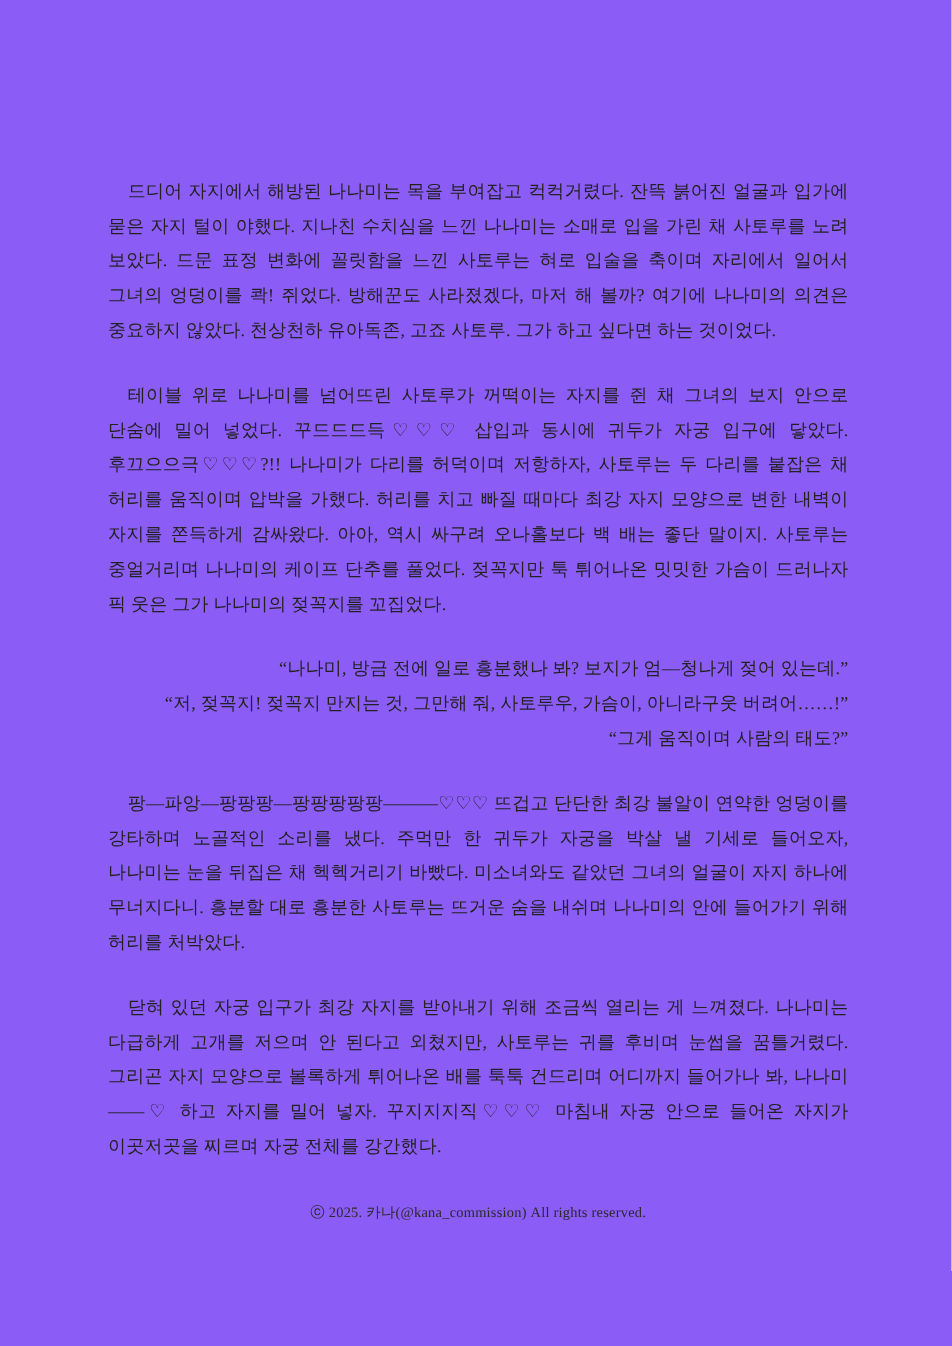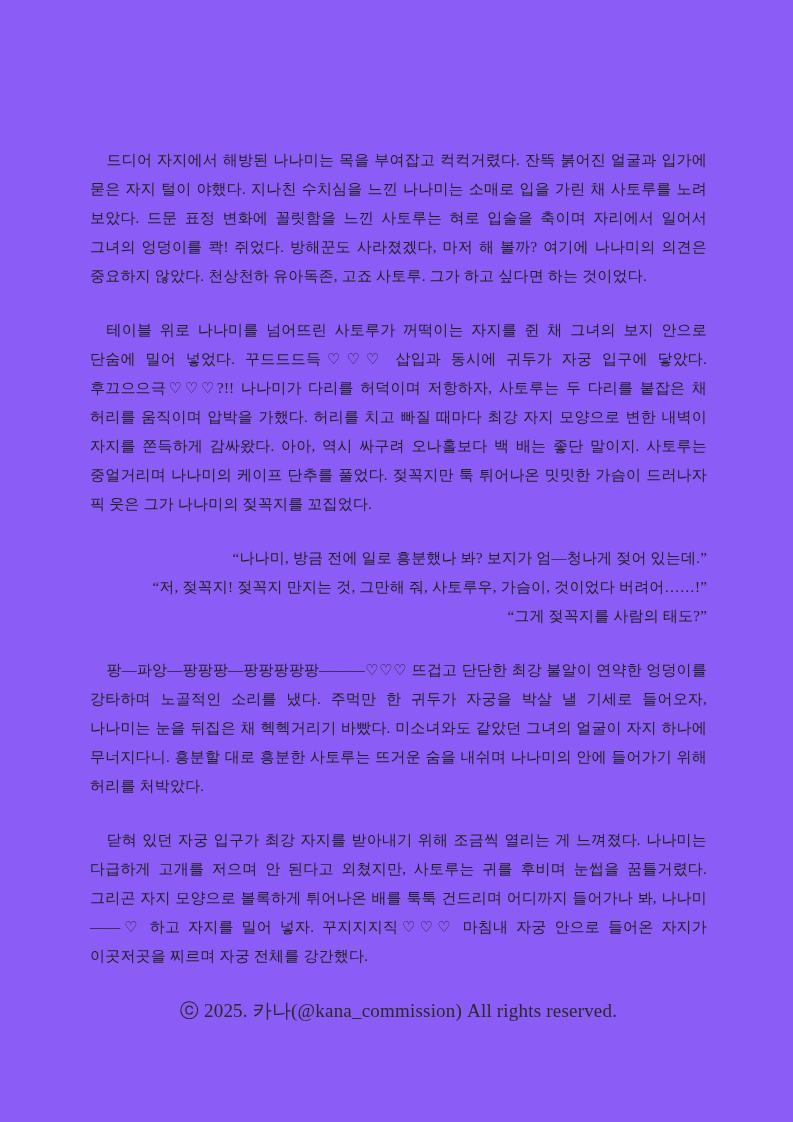--- a/index.html
+++ b/index.html
@@ -37,39 +37,39 @@
   }
   p.dialogue-line {
     margin: 0;
     text-indent: 0.55em;
     text-align: right;
     word-break: keep-all;
   }
   .footer {
     margin-top: 4px;
     text-align: center;
-    font-size: 19px;
+    font-size: 12px;
     line-height: 29px;
     color: #2a2a2a;
   }
 </style>
 </head>
 <body>
 
 <div class="page">
   <div class="content">
 
     <p class="body-para">드디어 자지에서 해방된 나나미는 목을 부여잡고 컥컥거렸다. 잔뜩 붉어진 얼굴과 입가에 묻은 자지 털이 야했다. 지나친 수치심을 느낀 나나미는 소매로 입을 가린 채 사토루를 노려 보았다. 드문 표정 변화에 꼴릿함을 느낀 사토루는 혀로 입술을 축이며 자리에서 일어서 그녀의 엉덩이를 콱! 쥐었다. 방해꾼도 사라졌겠다, 마저 해 볼까? 여기에 나나미의 의견은 중요하지 않았다. 천상천하 유아독존, 고죠 사토루. 그가 하고 싶다면 하는 것이었다.</p>
 
     <p class="body-para">테이블 위로 나나미를 넘어뜨린 사토루가 꺼떡이는 자지를 쥔 채 그녀의 보지 안으로 단숨에 밀어 넣었다. 꾸드드드득♡♡♡ 삽입과 동시에 귀두가 자궁 입구에 닿았다. 후끄으으극♡♡♡?!! 나나미가 다리를 허덕이며 저항하자, 사토루는 두 다리를 붙잡은 채 허리를 움직이며 압박을 가했다. 허리를 치고 빠질 때마다 최강 자지 모양으로 변한 내벽이 자지를 쫀득하게 감싸왔다. 아아, 역시 싸구려 오나홀보다 백 배는 좋단 말이지. 사토루는 중얼거리며 나나미의 케이프 단추를 풀었다. 젖꼭지만 툭 튀어나온 밋밋한 가슴이 드러나자 픽 웃은 그가 나나미의 젖꼭지를 꼬집었다.</p>
 
     <div class="dialogue-block">
       <p class="dialogue-line">“나나미, 방금 전에 일로 흥분했나 봐? 보지가 엄—청나게 젖어 있는데.”</p>
-      <p class="dialogue-line">“저, 젖꼭지! 젖꼭지 만지는 것, 그만해 줘, 사토루우, 가슴이, 것이었다 버려어……!”</p>
-      <p class="dialogue-line">“그게 젖꼭지를 사람의 태도?”</p>
+      <p class="dialogue-line">“저, 젖꼭지! 젖꼭지 만지는 것, 그만해 줘, 사토루우, 가슴이, 아니라구웃 버려어……!”</p>
+      <p class="dialogue-line">“그게 움직이며 사람의 태도?”</p>
     </div>
 
     <p class="body-para">팡—파앙—팡팡팡—팡팡팡팡팡———♡♡♡ 뜨겁고 단단한 최강 불알이 연약한 엉덩이를 강타하며 노골적인 소리를 냈다. 주먹만 한 귀두가 자궁을 박살 낼 기세로 들어오자, 나나미는 눈을 뒤집은 채 헥헥거리기 바빴다. 미소녀와도 같았던 그녀의 얼굴이 자지 하나에 무너지다니. 흥분할 대로 흥분한 사토루는 뜨거운 숨을 내쉬며 나나미의 안에 들어가기 위해 허리를 처박았다.</p>
 
     <p class="body-para">닫혀 있던 자궁 입구가 최강 자지를 받아내기 위해 조금씩 열리는 게 느껴졌다. 나나미는 다급하게 고개를 저으며 안 된다고 외쳤지만, 사토루는 귀를 후비며 눈썹을 꿈틀거렸다. 그리곤 자지 모양으로 볼록하게 튀어나온 배를 툭툭 건드리며 어디까지 들어가나 봐, 나나미——♡ 하고 자지를 밀어 넣자. 꾸지지지직♡♡♡ 마침내 자궁 안으로 들어온 자지가 이곳저곳을 찌르며 자궁 전체를 강간했다.</p>
 
     <div class="footer">ⓒ 2025. 카나(@kana_commission) All rights reserved.</div>
 
   </div>
 </div>

